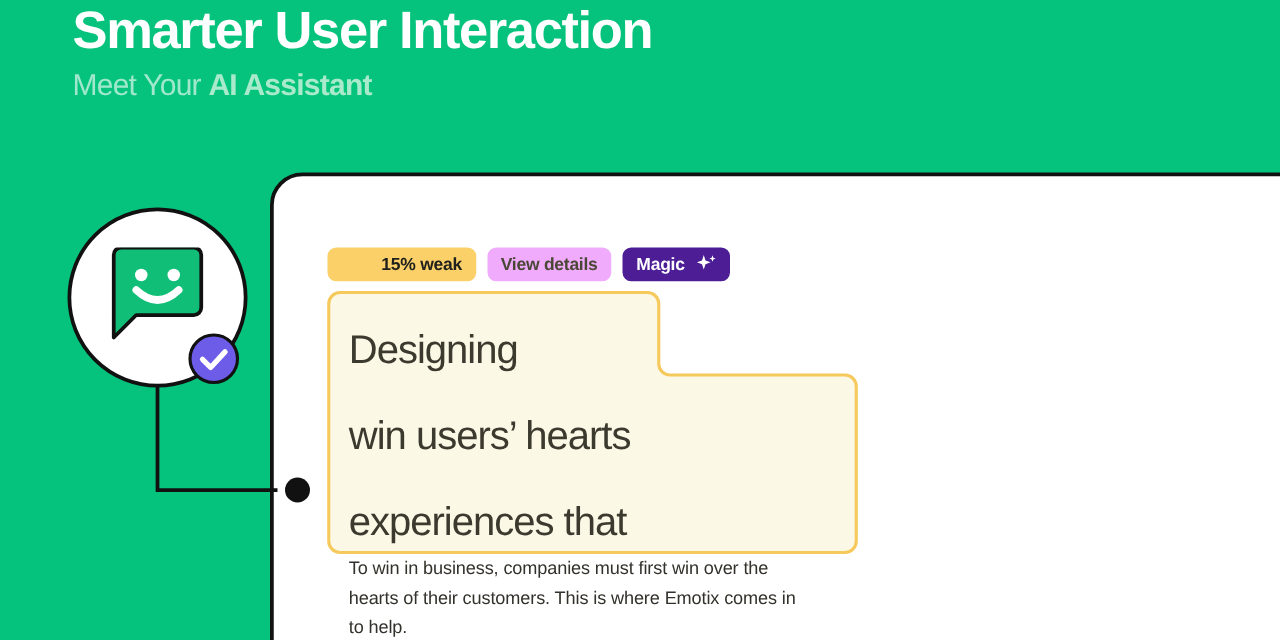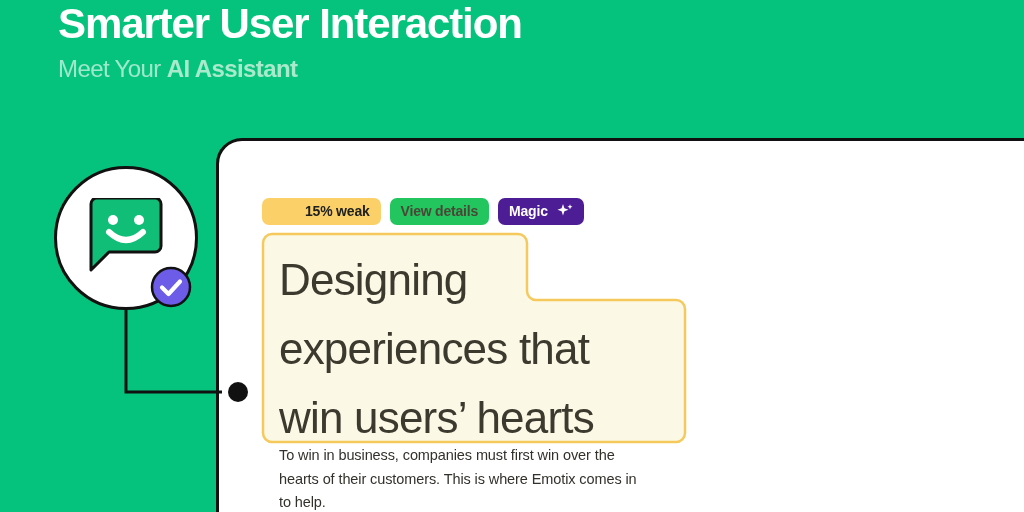--- a/index.html
+++ b/index.html
@@ -120,38 +120,38 @@
     gap: 9px;
     border-radius: 7px;
     font-size: 14px;
     font-weight: bold;
     letter-spacing: -0.2px;
     padding: 6px 11px 7px 11px;
     line-height: 14px;
     white-space: nowrap;
   }
   .badge-weak   { background: #FBD069; color: #20201C; padding-left: 43px; }
-  .badge-view   { background: #22c55e; color: #4A4736; }
+  .badge-view   { background: #f0abfc; color: #4A4736; }
   .badge-magic  { background: #4c1d95; color: #ffffff; }
   .sparkle { display: inline-block; width: 16px; height: 14px; }
 
   
   .highlight {
     position: absolute;
     left: 261px;
     top: 232px;
     width: 426px;
     height: 212px;
   }
   .headline-text {
     position: absolute;
     left: 279px;
     top: 245px;
     width: 400px;
-    font-size: 44px;
+    font-size: 32px;
     line-height: 69px;
     font-weight: normal;
     letter-spacing: -0.8px;
     color: #3C3A2E;
     margin: 0;
   }
 
   
   .body-copy {
     position: absolute;
@@ -213,19 +213,19 @@
       </span>
     </span>
   </div>
 
   <svg class="highlight" viewBox="0 0 426 212" width="426" height="212">
     <path d="M11 2 H257 a9 9 0 0 1 9 9 V59 a9 9 0 0 0 9 9 H415 a9 9 0 0 1 9 9 V201 a9 9 0 0 1 -9 9 H11 a9 9 0 0 1 -9 -9 V11 a9 9 0 0 1 9 -9 Z" fill="#FCF8E6" stroke="#F5C95C" stroke-width="2.5" stroke-linejoin="round"></path>
   </svg>
 
   <div class="headline-text">
     <div>Designing</div>
+    <div>win users’ hearts</div>
     <div>experiences that</div>
-    <div>win users’ hearts</div>
   </div>
 
   <p class="body-copy">To win in business, companies must first win over the hearts of their customers. This is where Emotix comes in to help.</p>
 
 </div>
 
 </body></html>

